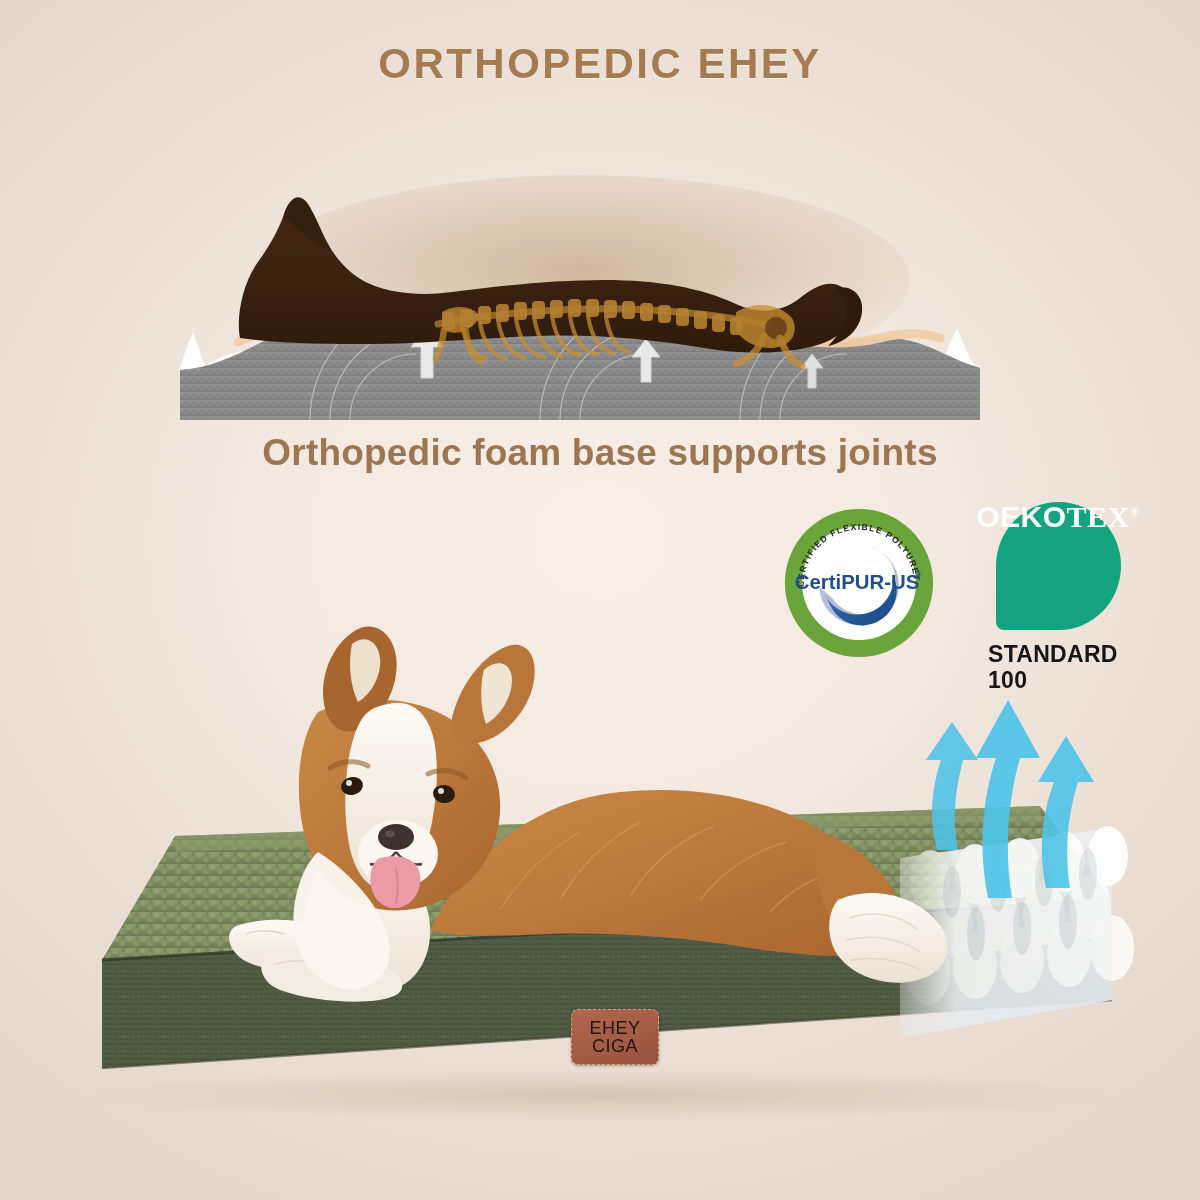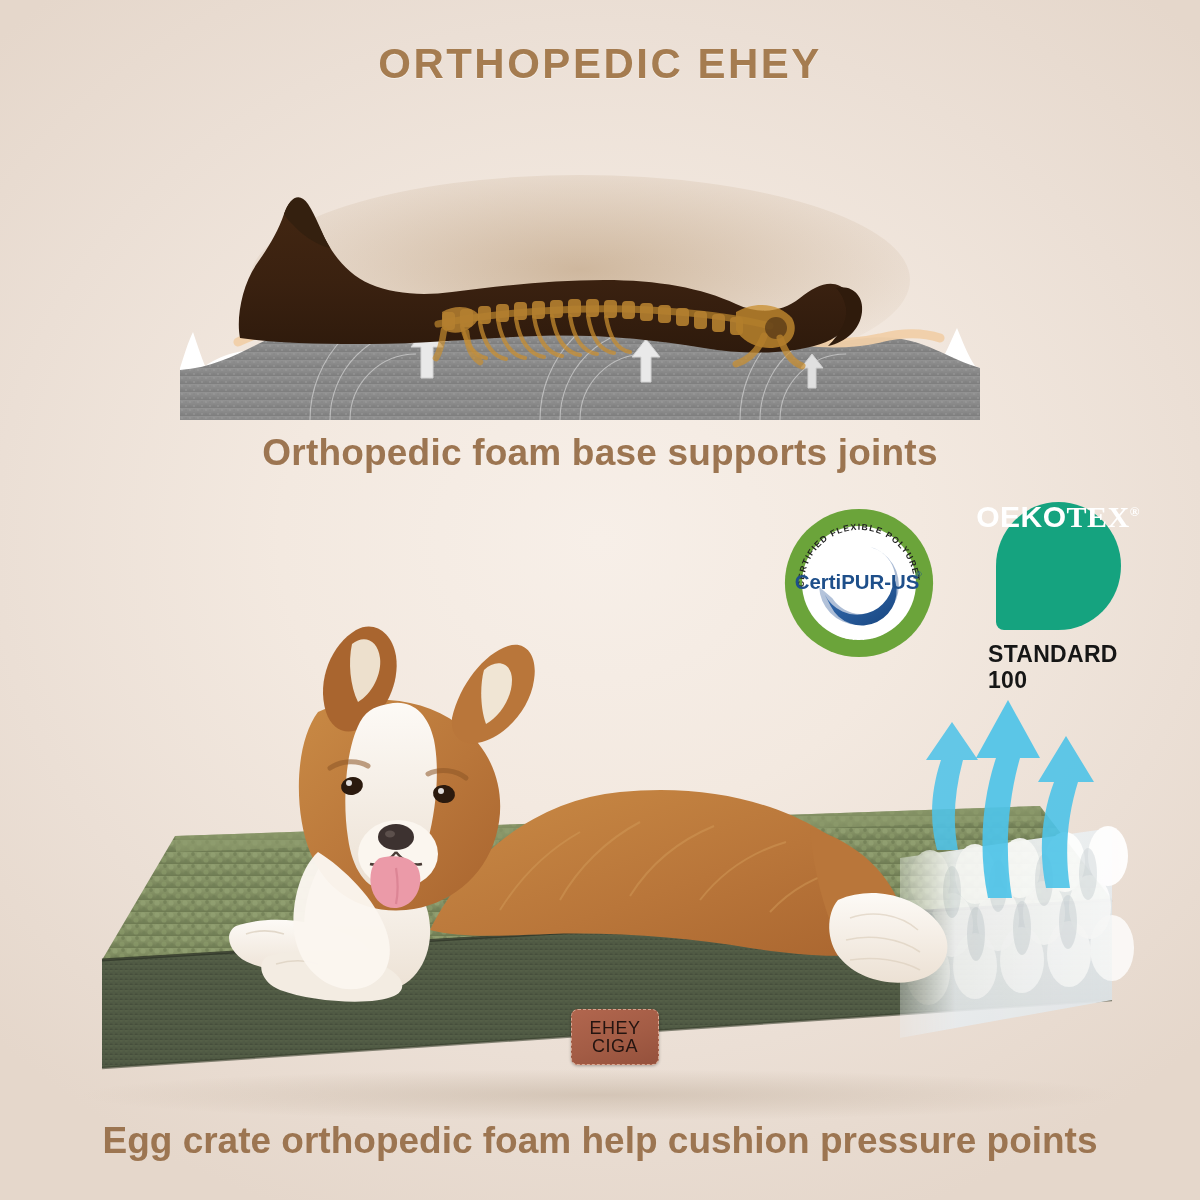--- a/index.html
+++ b/index.html
@@ -476,15 +476,14 @@
                  C1068,214 1064,250 1070,288 Z" fill="#4ec3e8" opacity=".9"></path>
       </g>
     </svg>
   </div>
 
   <div class="brand-patch">
     <div class="brand-line">EHEY</div>
     <div class="brand-line">CIGA</div>
   </div>
 
-  <div class="caption-bottom">Egg crate orthopedic foam help cushion pressure points</div>
 
 </div>
 
 </body></html>

